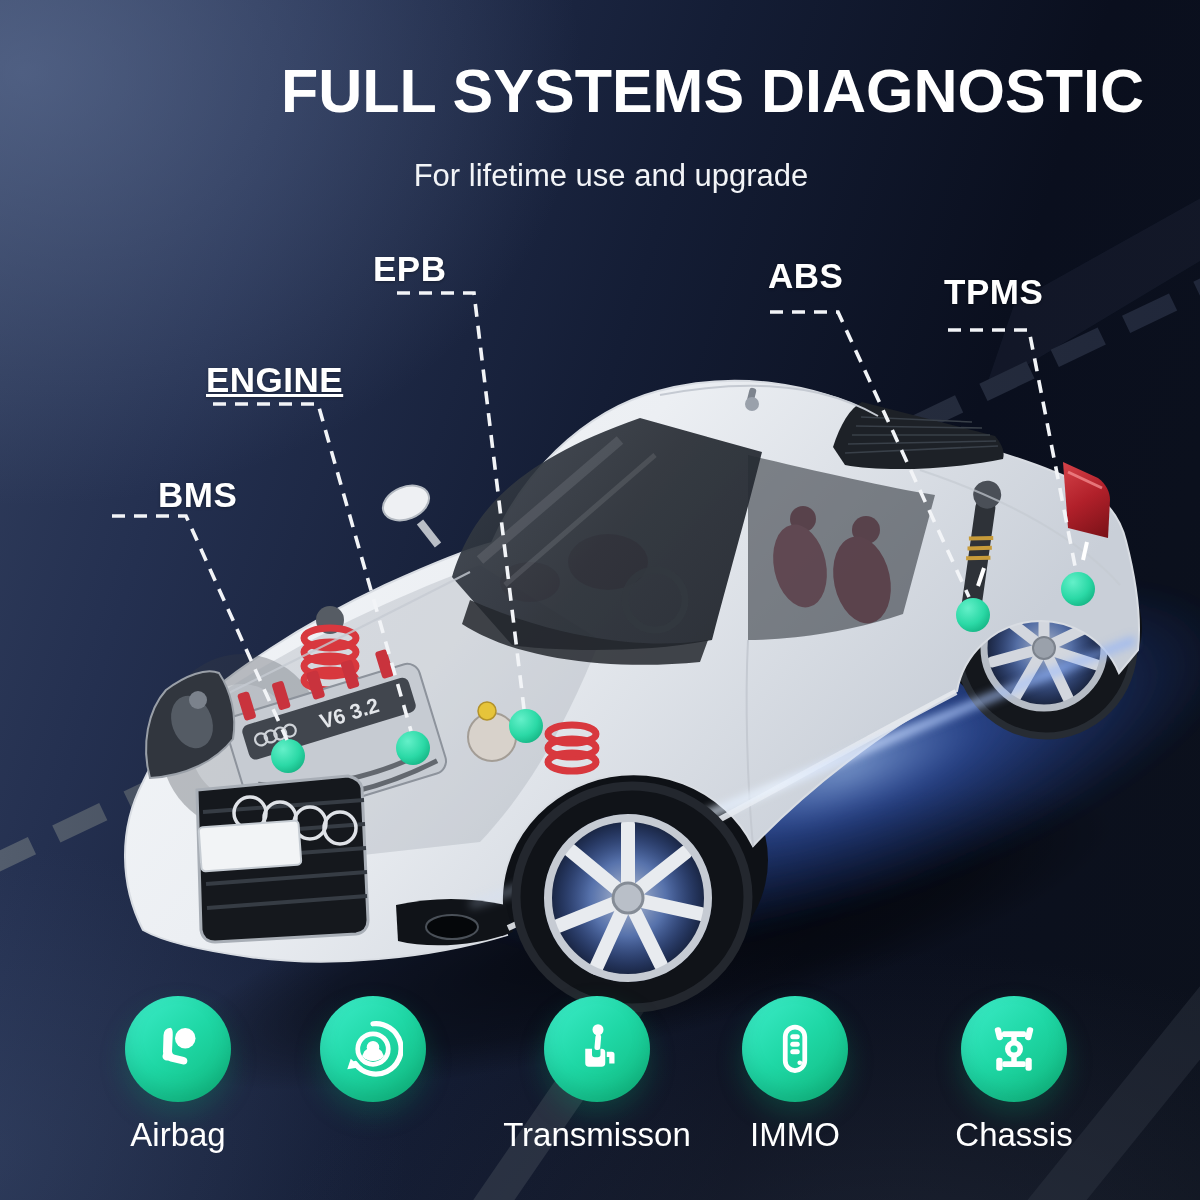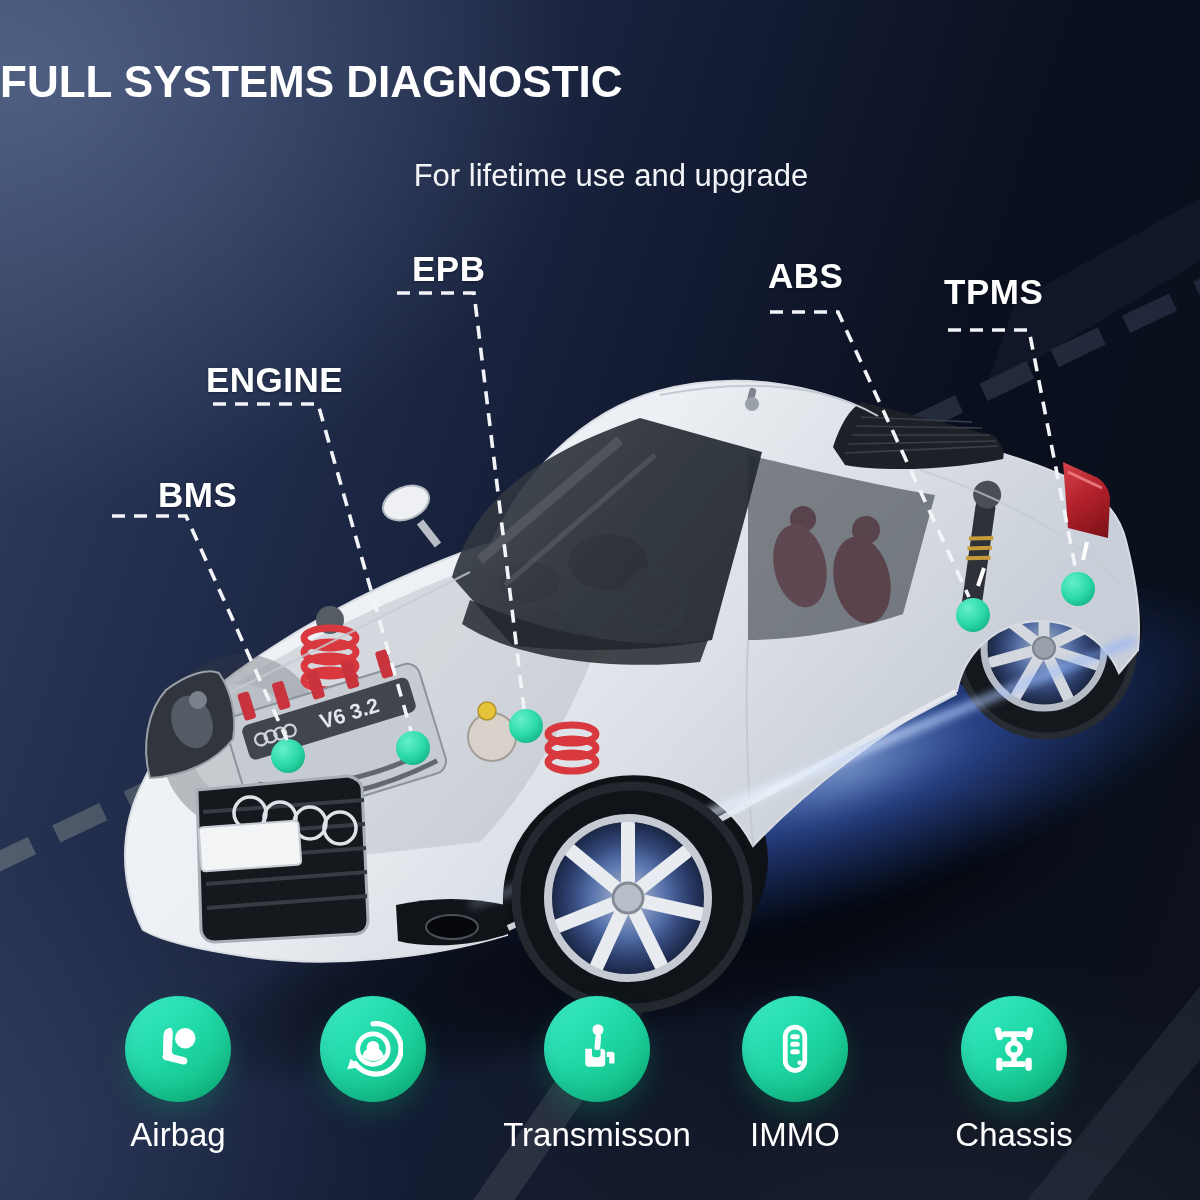--- a/index.html
+++ b/index.html
@@ -6,34 +6,34 @@
   .stage{
     position:relative;width:1200px;height:1200px;margin:0 auto;overflow:hidden;
     font-family:"Liberation Sans",sans-serif;
     background:
       radial-gradient(900px 700px at 2% 6%, rgba(99,117,155,.60), rgba(99,117,155,0) 62%),
       radial-gradient(760px 520px at -4% 96%, rgba(72,90,124,.32), rgba(72,90,124,0) 60%),
       radial-gradient(1000px 520px at 74% 106%, rgba(58,66,84,.34), rgba(58,66,84,0) 62%),
       linear-gradient(108deg,#33405f 0%,#243050 20%,#141d35 46%,#0a0f1e 70%,#0c111c 100%);
   }
   .title{
-    position:absolute;left:0;top:58px;width:1144px;text-align:left;
-    color:#ffffff;font-weight:700;font-size:44px;letter-spacing:0px;line-height:1.1;
+    position:absolute;left:0;top:58px;width:1144px;text-align:right;
+    color:#ffffff;font-weight:700;font-size:61px;letter-spacing:0px;line-height:1.1;
   }
   .subtitle{
     position:absolute;left:0;top:158px;width:1200px;text-align:center;
     color:#f2f4f7;font-weight:400;font-size:31px;margin-left:11px;
   }
   .callout{
     position:absolute;color:#ffffff;font-weight:700;font-size:35px;letter-spacing:.5px;
     text-shadow:0 1px 3px rgba(0,0,0,.35);white-space:nowrap;
   }
   #callout-bms{left:110px;top:475px;margin-left:48px;}
-  #callout-engine{left:206px;top:360px;}
-  #callout-epb{left:412px;top:249px;}
+  #callout-engine{left:206px;top:360px;text-decoration:underline;}
+  #callout-epb{left:373px;top:249px;}
   #callout-abs{left:768px;top:256px;}
   #callout-tpms{left:944px;top:272px;}
   .scene{position:absolute;left:0;top:0;}
   .features{position:absolute;left:0;top:0;width:1080px;height:1200px;pointer-events:none;}
   .feature{position:absolute;width:220px;text-align:center;pointer-events:auto;}
   .feature-circle{
     width:106px;height:106px;border-radius:50%;margin:0 auto;
     background:linear-gradient(140deg,#3fedcb 0%,#1fd8a6 48%,#10b87d 100%);
     box-shadow:0 12px 26px rgba(10,150,105,.28), inset 0 -10px 18px rgba(0,96,64,.20);
     display:flex;align-items:center;justify-content:center;

